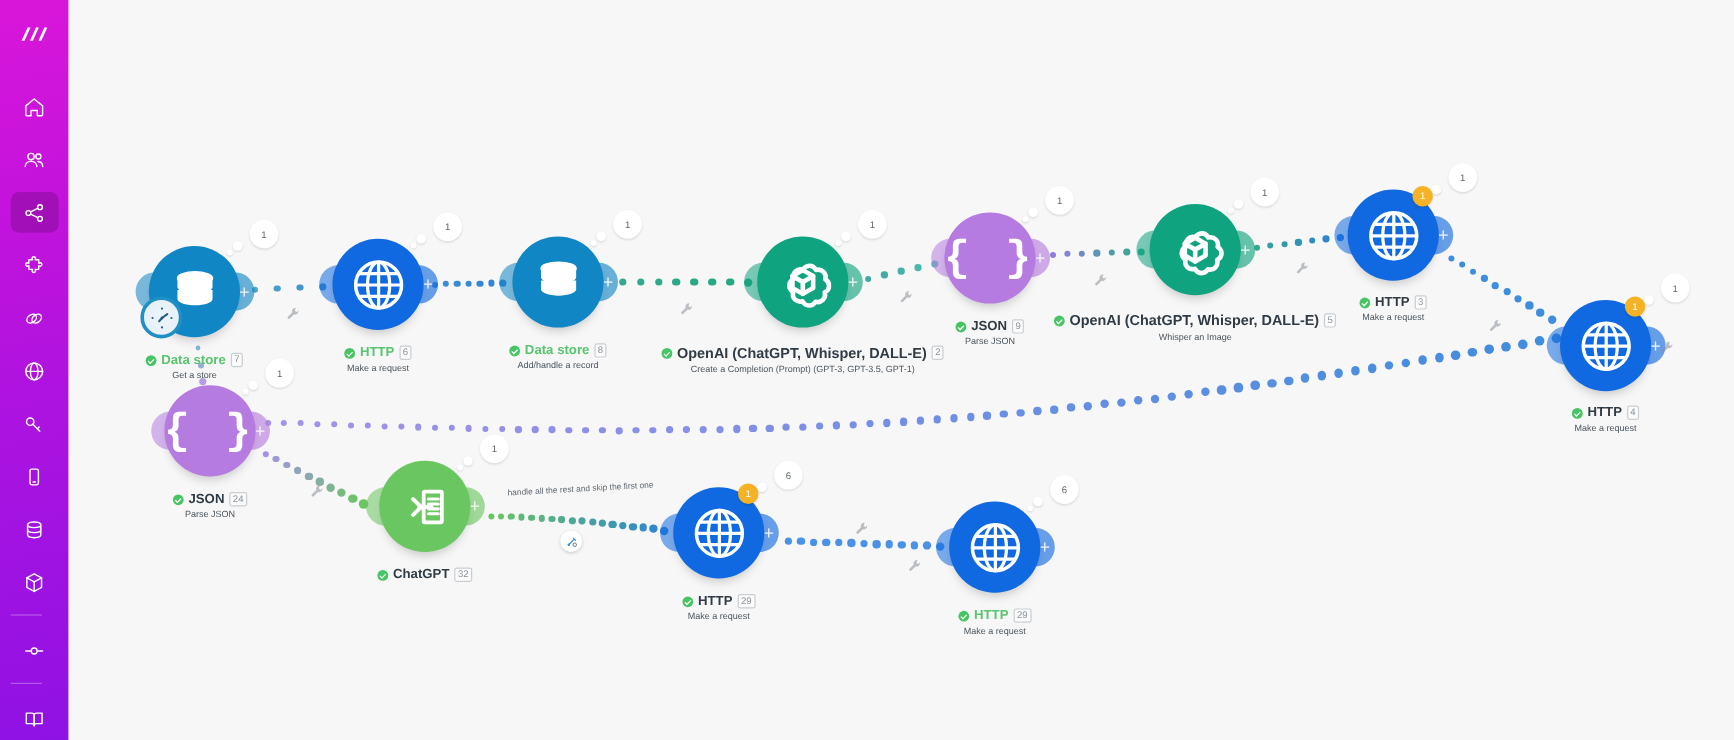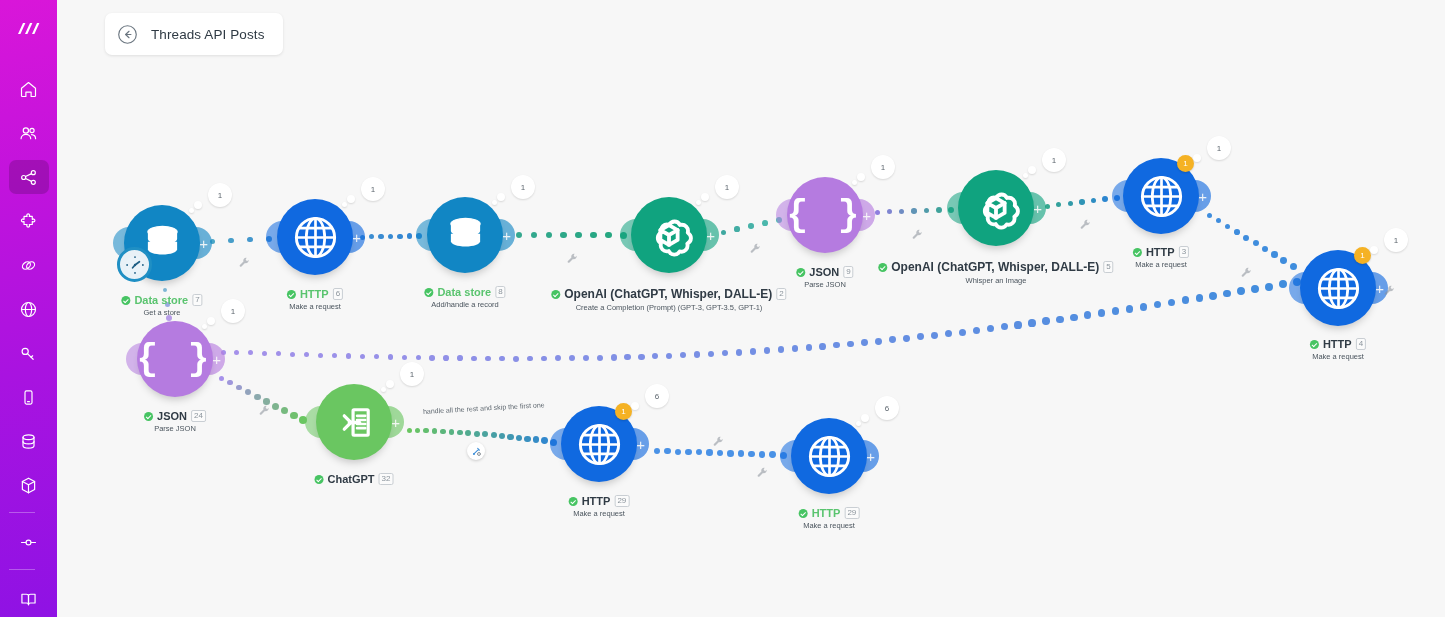--- a/index.html
+++ b/index.html
@@ -228,30 +228,20 @@
           <span>
             <svg viewBox="0 0 24 24">
               <path fill="none" stroke="#ffffff" stroke-width="1.35" stroke-linecap="round" stroke-linejoin="round" d="M4.5 6h5.1c1.3 0 2.4.9 2.4 2v10c0-1.1-1.1-2-2.4-2H4.5z"></path>
               <path fill="none" stroke="#ffffff" stroke-width="1.35" stroke-linecap="round" stroke-linejoin="round" d="M19.5 6h-5.1c-1.3 0-2.4.9-2.4 2v10c0-1.1 1.1-2 2.4-2h5.1z"></path>
             </svg>
           </span>
         </div>
       </div>
   </div>
 
-  <div id="titlecard">
-    <span id="back-btn">
-      <svg viewBox="0 0 22 22" width="21" height="21">
-        <circle cx="11" cy="11" r="9.2" fill="none" stroke="#6b7680" stroke-width="1.2"></circle>
-        <path d="M12.6 7.6 L9 11 L12.6 14.4" fill="none" stroke="#6b7680" stroke-width="1.2" stroke-linecap="round" stroke-linejoin="round"></path>
-        <path d="M9.3 11 H14.6" stroke="#6b7680" stroke-width="1.2" stroke-linecap="round"></path>
-      </svg>
-    </span>
-    <span class="ttl">Threads API Posts</span>
-  </div>
 
   <div id="canvas">
       <div class="trail" style="left: 0px; top: 0px;">
         <i style="left: 152.5px; top: 238.5px; width: 5px; height: 5px; background: rgb(75, 166, 198);"></i>
         <i style="left: 171.333px; top: 237.667px; width: 5.33333px; height: 5.33333px; background: rgb(71, 158, 201);"></i>
         <i style="left: 190.167px; top: 236.833px; width: 5.66667px; height: 5.66667px; background: rgb(67, 151, 205);"></i>
         <i style="left: 209px; top: 236px; width: 6px; height: 6px; background: rgb(63, 143, 208);"></i>
       </div>
       <div class="trail" style="left: 0px; top: 0px;">
         <i style="left: 302.5px; top: 234.5px; width: 5px; height: 5px; background: rgb(63, 143, 208);"></i>

